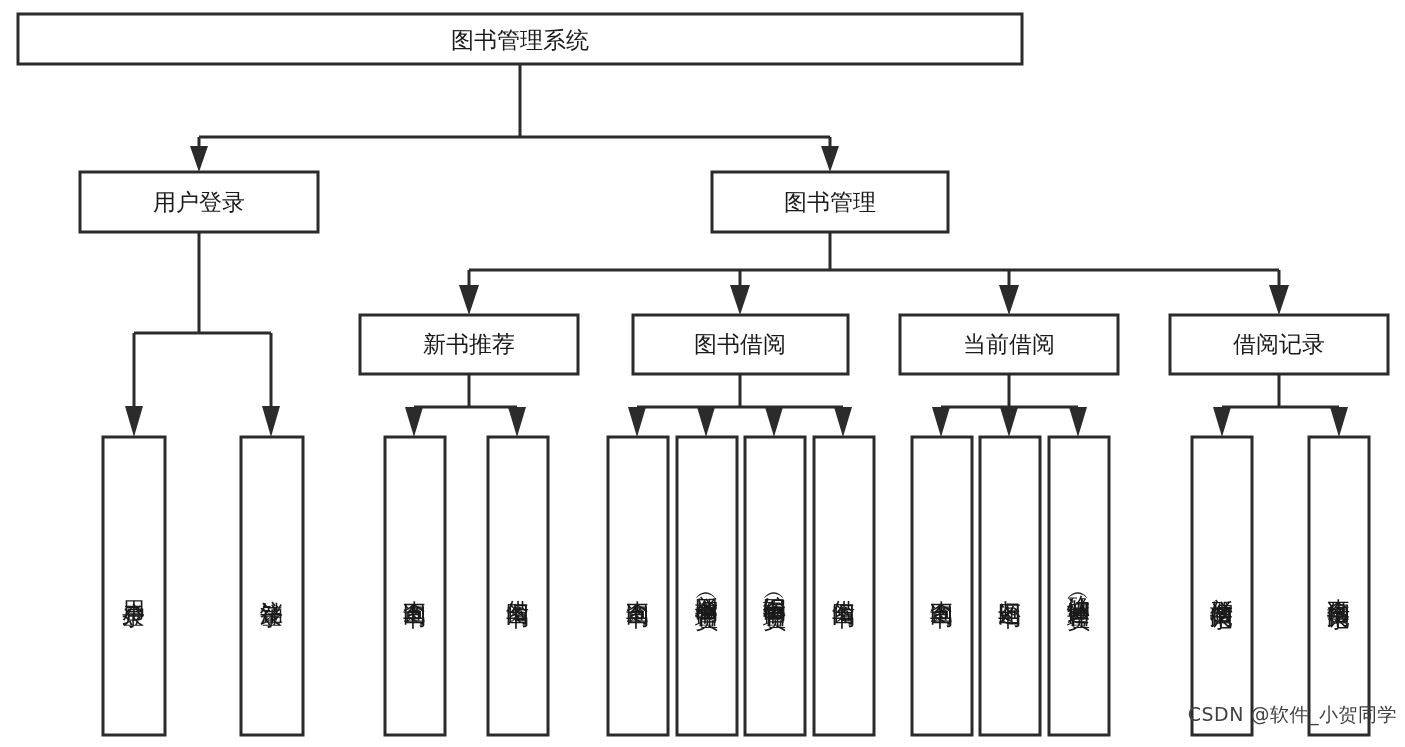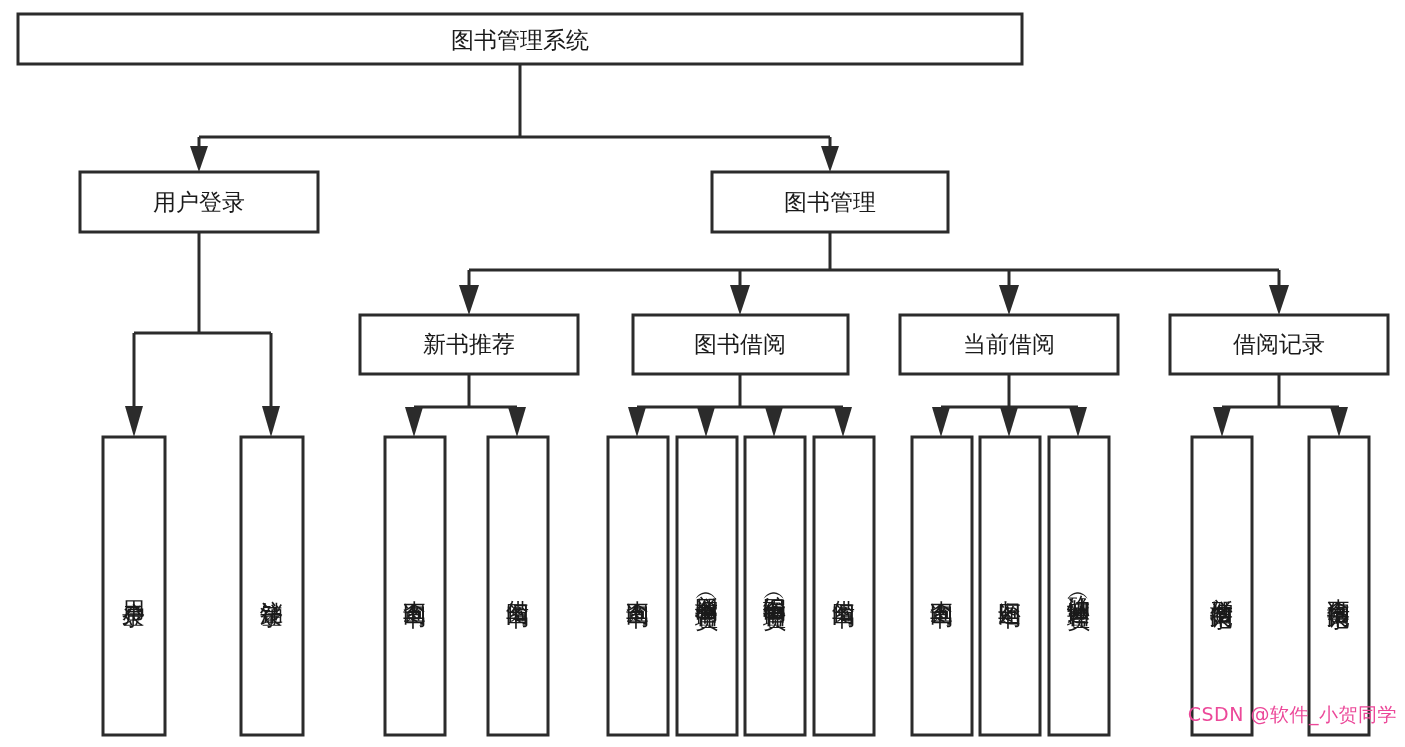--- a/index.html
+++ b/index.html
@@ -65,21 +65,21 @@
     color: #1a1a1a;
     white-space: nowrap;
     text-align: center;
   }
   #watermark {
     position: absolute;
     right: 8px;
     bottom: 4px;
     font-family: "DejaVu Sans", "Liberation Sans", sans-serif;
     font-size: 19px;
-    color: #ec4899;
+    color: #404040;
     letter-spacing: 0.5px;
     white-space: nowrap;
   }
 </style>
 </head>
 <body>
 
 <div id="diagram-root">
 
   <svg id="tree-svg" viewBox="0 0 1405 747">

